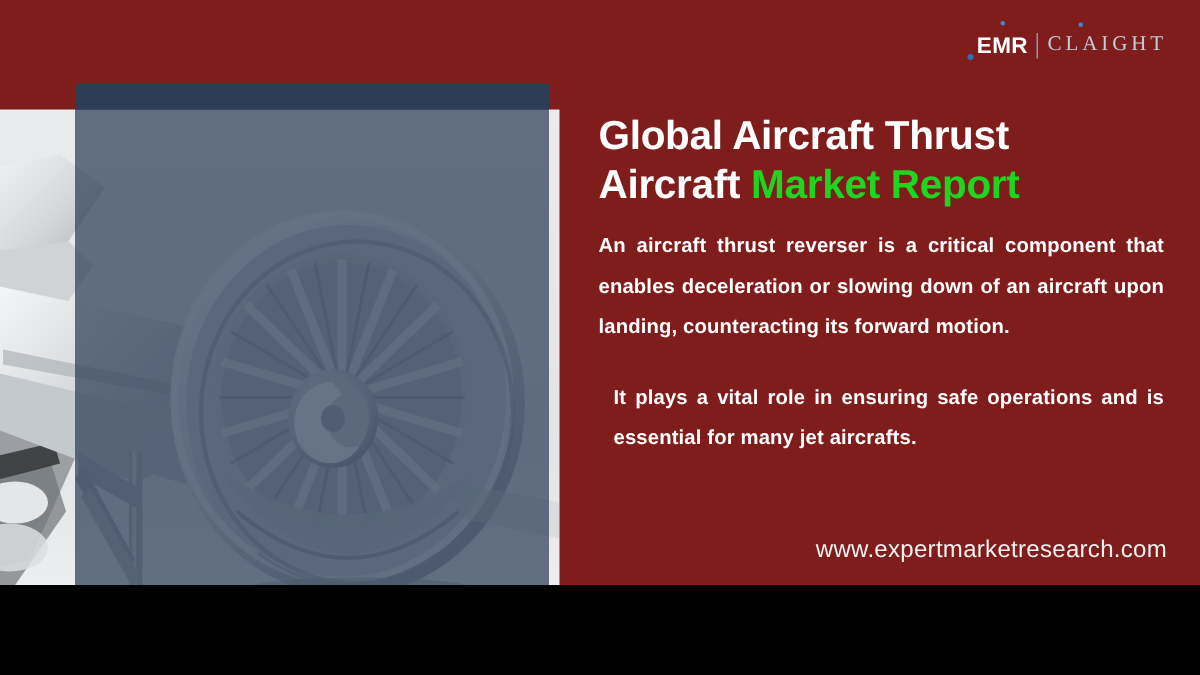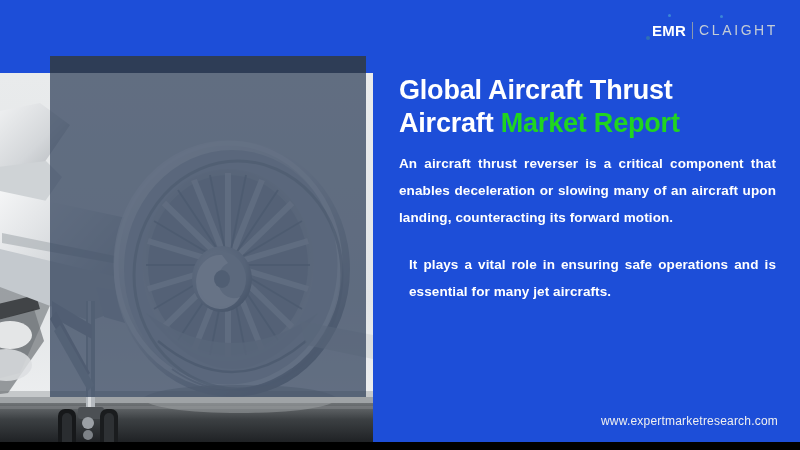--- a/index.html
+++ b/index.html
@@ -9,22 +9,22 @@
   }
   body {
     width: 800px;
     height: 450px;
     overflow: hidden;
     font-family: "Liberation Sans", sans-serif;
   }
   .slide {
     position: relative;
     width: 800px;
-    height: 442px;
-    background: #1d4ed8;
+    height: 390px;
+    background: #7f1d1d;
     overflow: hidden;
   }
 
   
   .photo-block {
     position: absolute;
     left: 0;
     top: 73px;
     width: 373px;
     height: 377px;
@@ -75,20 +75,21 @@
     height: 17px;
     background: #8a99ad;
     margin: 0 6px;
   }
   .logo-claight {
     color: #c3ccd6;
     font-size: 14px;
     font-weight: normal;
     letter-spacing: 2.6px;
     line-height: 1;
+    font-family: Liberation Serif, serif;
   }
   .logo-dot {
     position: absolute;
     border-radius: 50%;
     background: #2f6fb5;
   }
   .logo-dot.d1 { width: 4px; height: 4px; left: -6px; bottom: 1px; }
   .logo-dot.d2 { width: 3px; height: 3px; left: 16px; top: -5px; background: #3b86d6; }
   .logo-dot.d3 { width: 3px; height: 3px; left: 68px; top: -4px; background: #3b86d6; }
 
@@ -128,21 +129,21 @@
   }
   .para.first { margin-top: 10px; }
   .para.second { margin-top: 20px; margin-left: 10px; }
 
   
   .footer-url {
     position: absolute;
     right: 22px;
     bottom: 14px;
     color: #f0f0f0;
-    font-size: 12px;
+    font-size: 16px;
     letter-spacing: 0.2px;
   }
 </style>
 </head>
 <body>
 
 <div class="slide">
 
   <div class="photo-block">
     <svg class="photo-svg" viewBox="0 0 373 377" preserveAspectRatio="xMidYMid slice">
@@ -294,19 +295,19 @@
     <span class="logo-claight">CLAIGHT</span>
   </div>
 
   <div class="content">
 
     <div class="headline">
       <span>Global Aircraft Thrust</span><br>
       <span>Aircraft </span><span class="accent">Market Report</span>
     </div>
 
-    <p class="para first">An aircraft thrust reverser is a critical component that enables deceleration or slowing many of an aircraft upon landing, counteracting its forward motion.</p>
+    <p class="para first">An aircraft thrust reverser is a critical component that enables deceleration or slowing down of an aircraft upon landing, counteracting its forward motion.</p>
     <p class="para second">It plays a vital role in ensuring safe operations and is essential for many jet aircrafts.</p>
   </div>
 
   <div class="footer-url">www.expertmarketresearch.com</div>
 
 </div>
 
 </body></html>

